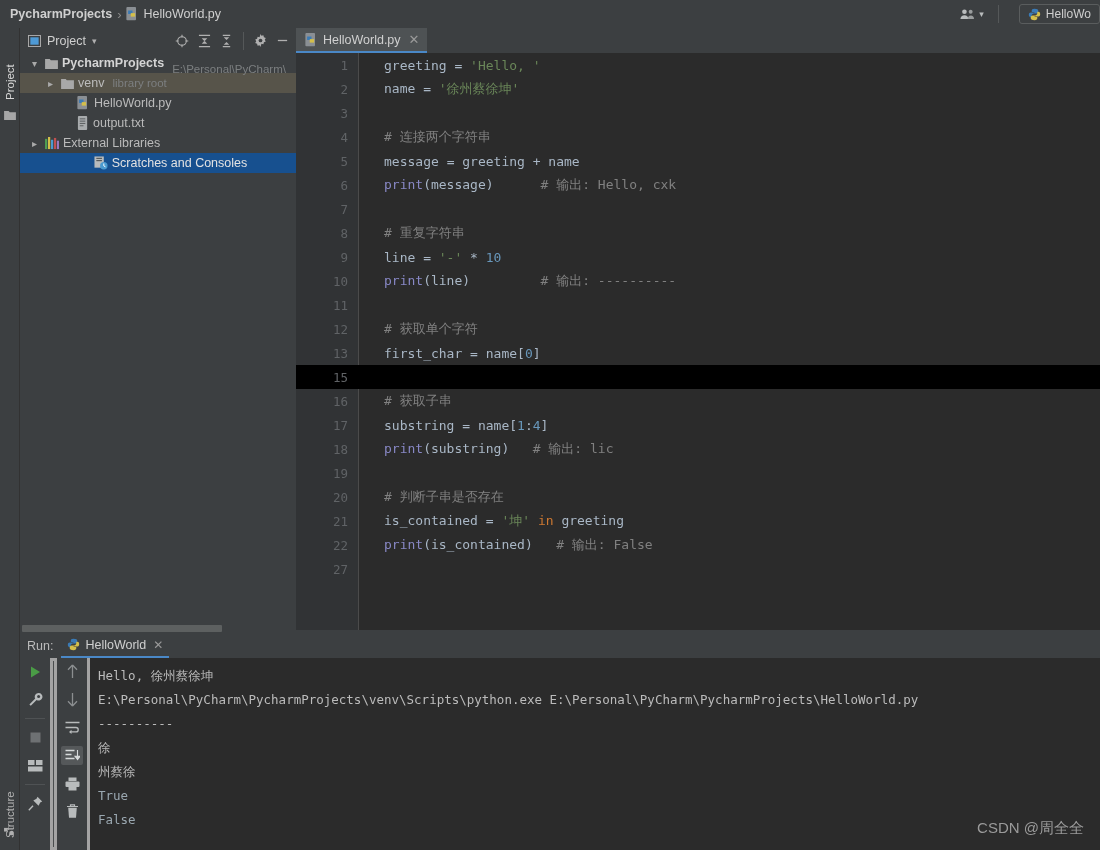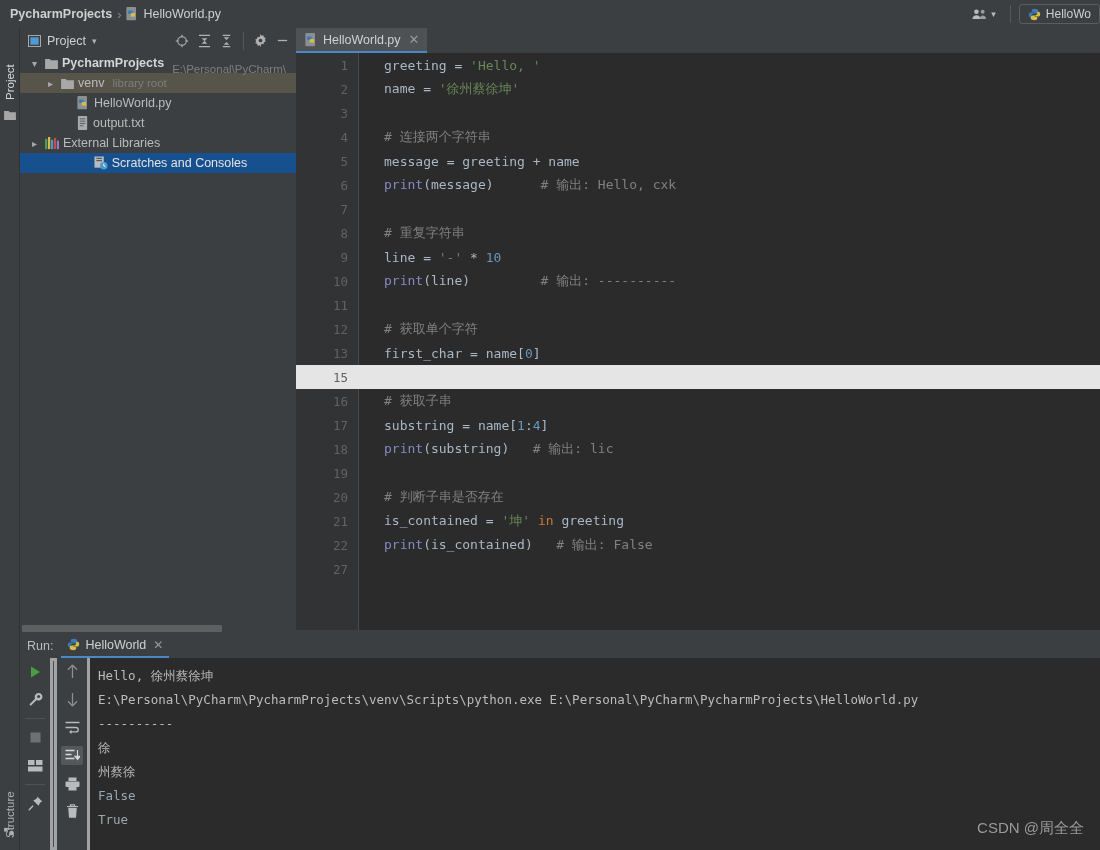--- a/index.html
+++ b/index.html
@@ -23,21 +23,21 @@
   .topbar-right {
     position: absolute; right: 0; top: 0; height: 28px;
     display: flex; align-items: center; gap: 0px;
   }
   .people-btn { display:flex; align-items:center; gap:3px; padding: 0 6px; }
   .vdiv { width:1px; height:18px; background:#555859; margin:0 8px; }
   .runconfig {
     display: flex; align-items: center; gap: 5px;
     border: 1px solid #5a5d5e; border-radius: 3px;
     height: 20px; padding: 0 8px; color: #cfcfcf; font-size: 12px;
-    overflow: hidden; max-width: 92px; white-space: nowrap;
+    overflow: hidden; max-width: 92px; white-space: nowrap; margin-left: 12px;
   }
 
   
   .leftstrip {
     position: absolute; left: 0; top: 28px; width: 20px; height: 822px;
     background: #3c3f41; border-right: 1px solid #323232;
   }
   .vlabel {
     position: absolute; left: 0; width: 20px;
     writing-mode: vertical-rl; transform: rotate(180deg);
@@ -107,21 +107,21 @@
   .gutter {
     position: absolute; left: 0; top: 0; width: 62px; height: 577px;
     background: #313335;
   }
   .gutter-border { position:absolute; left:62px; top:0; width:1px; height:577px; background:#4b4b4b; }
   .lines { position: absolute; left: 0; top: 0; width: 804px; }
   .ln {
     position: relative; height: 24px; display: flex; align-items: center;
     font-family: "DejaVu Sans Mono", monospace; font-size: 13px;
   }
-  .ln.current { background: #e5e5e5; }
+  .ln.current { background: #000000; }
   .lnum {
     width: 62px; text-align: right; padding-right: 10px;
     color: #606366; font-size: 12.5px; flex: 0 0 62px;
     font-family: "DejaVu Sans Mono", monospace;
   }
   .lcode { padding-left: 26px; white-space: pre; }
   .c-id   { color: #a9b7c6; }
   .c-str  { color: #6a8759; }
   .c-num  { color: #6897bb; }
   .c-kw   { color: #cc7832; }
@@ -554,19 +554,19 @@
         </svg>
       </span>
     </div>
 
     <div class="console" id="console-root">
         <div class="cline">Hello, 徐州蔡徐坤</div>
         <div class="cline">E:\Personal\PyCharm\PycharmProjects\venv\Scripts\python.exe E:\Personal\PyCharm\PycharmProjects\HelloWorld.py</div>
         <div class="cline">----------</div>
         <div class="cline">徐</div>
         <div class="cline">州蔡徐</div>
+        <div class="cline boolv">True</div>
         <div class="cline boolv">False</div>
-        <div class="cline boolv">True</div>
       </div>
   </div>
 
   <div class="watermark">CSDN @周全全</div>
 </div>
 
 </body></html>

